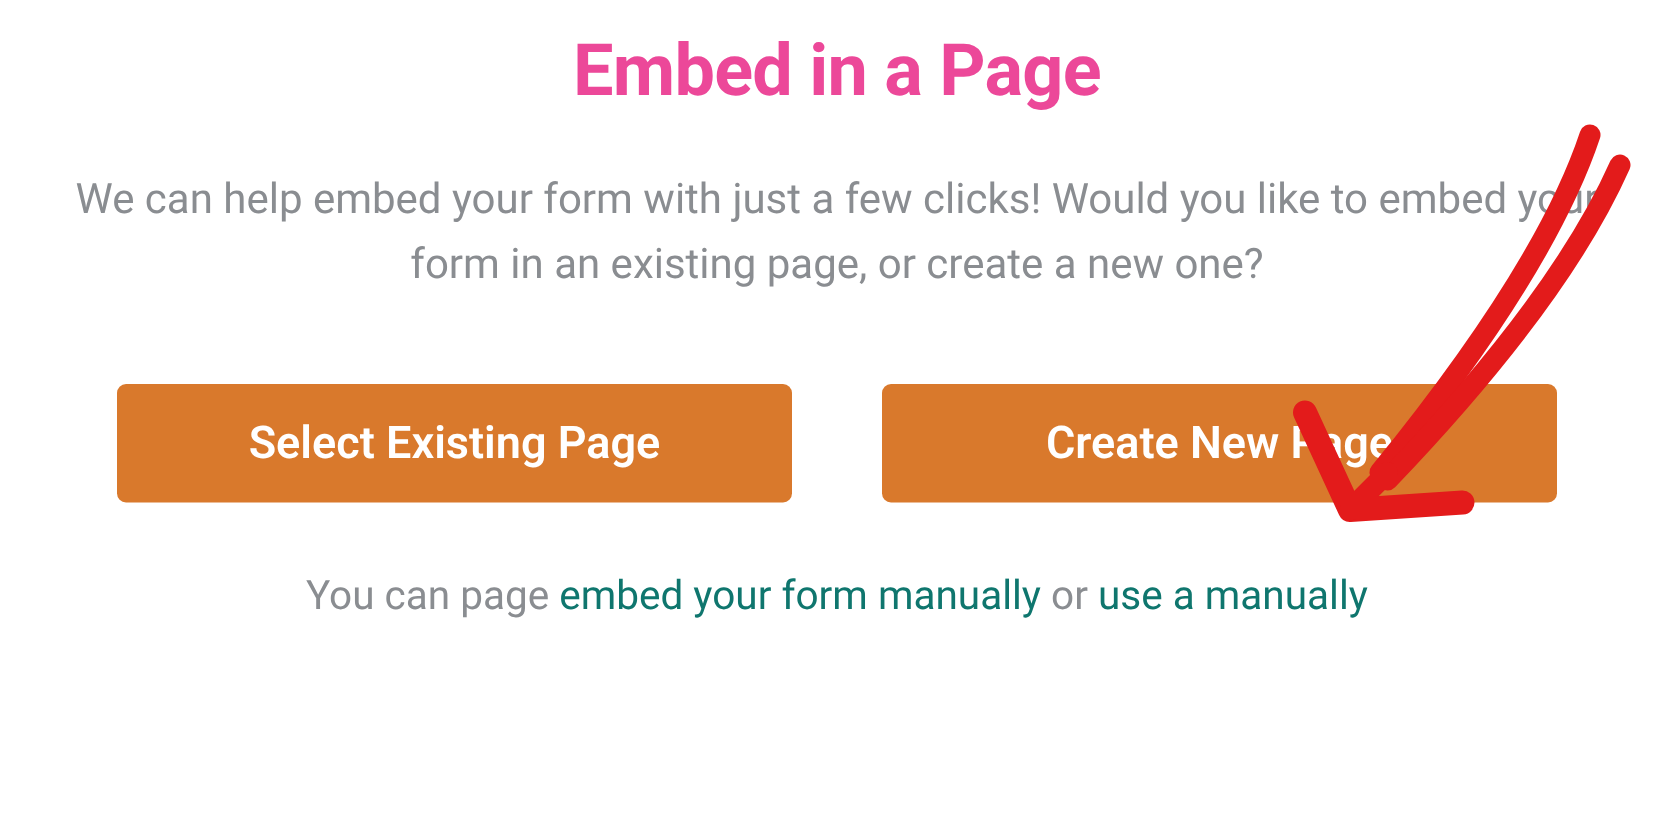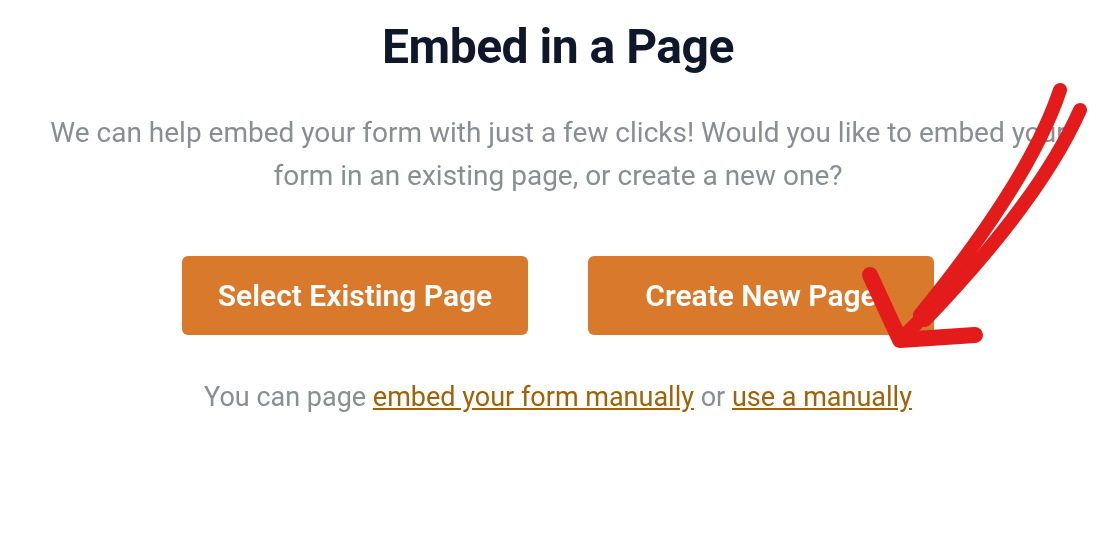--- a/index.html
+++ b/index.html
@@ -14,21 +14,21 @@
       height: 544px;
       display: flex;
       flex-direction: column;
       align-items: center;
       padding-top: 18px;
       position: relative;
     }
     .title {
       font-size: 48px;
       font-weight: 700;
-      color: #0f172a;
+      color: #ec4899;
       letter-spacing: -0.5px;
       margin-bottom: 36px;
       text-align: center;
     }
     .subtitle {
       font-size: 28px;
       font-weight: 400;
       color: #8a8d91;
       text-align: center;
       line-height: 1.55;
@@ -41,33 +41,32 @@
       margin-bottom: 46px;
     }
     .btn {
       background: #d9792c;
       color: #ffffff;
       font-size: 30px;
       font-weight: 600;
       border: none;
       border-radius: 6px;
       padding: 22px 0;
-      width: 346px;
+      width: 450px;
       cursor: pointer;
       text-align: center;
       font-family: inherit;
     }
     .footer-text {
       font-size: 27px;
       color: #8a8d91;
       text-align: center;
     }
     .footer-text .link {
-      color: #a16207;
-      text-decoration: underline;
+      color: #0f766e;
       cursor: pointer;
       margin-top: 20px;
     }
     .annotation-arrow {
       position: absolute;
       top: 80px;
       left: 830px;
       width: 280px;
       height: 290px;
       pointer-events: none;

